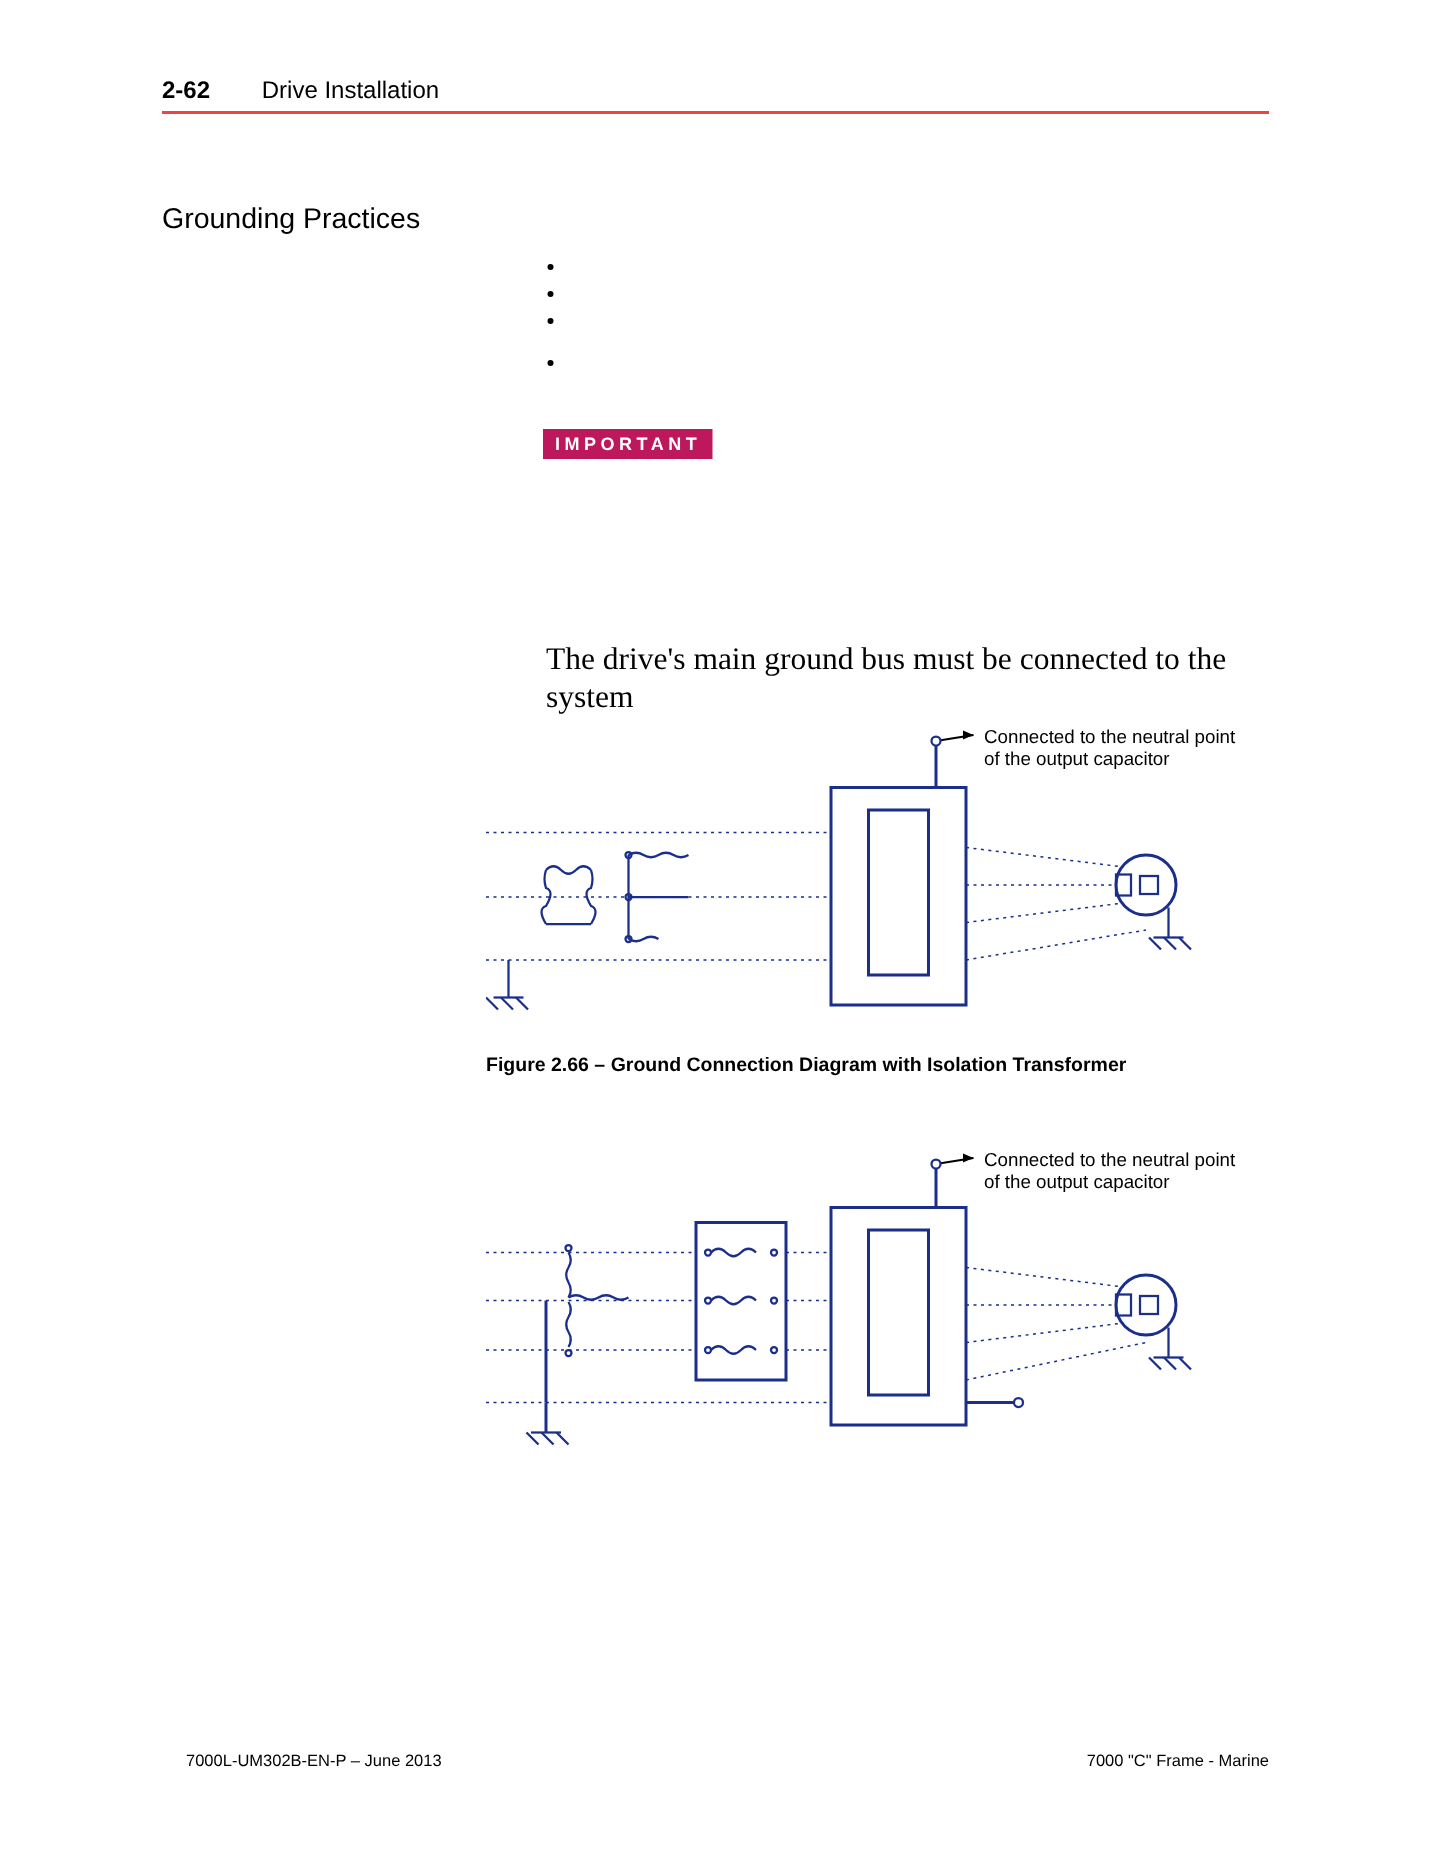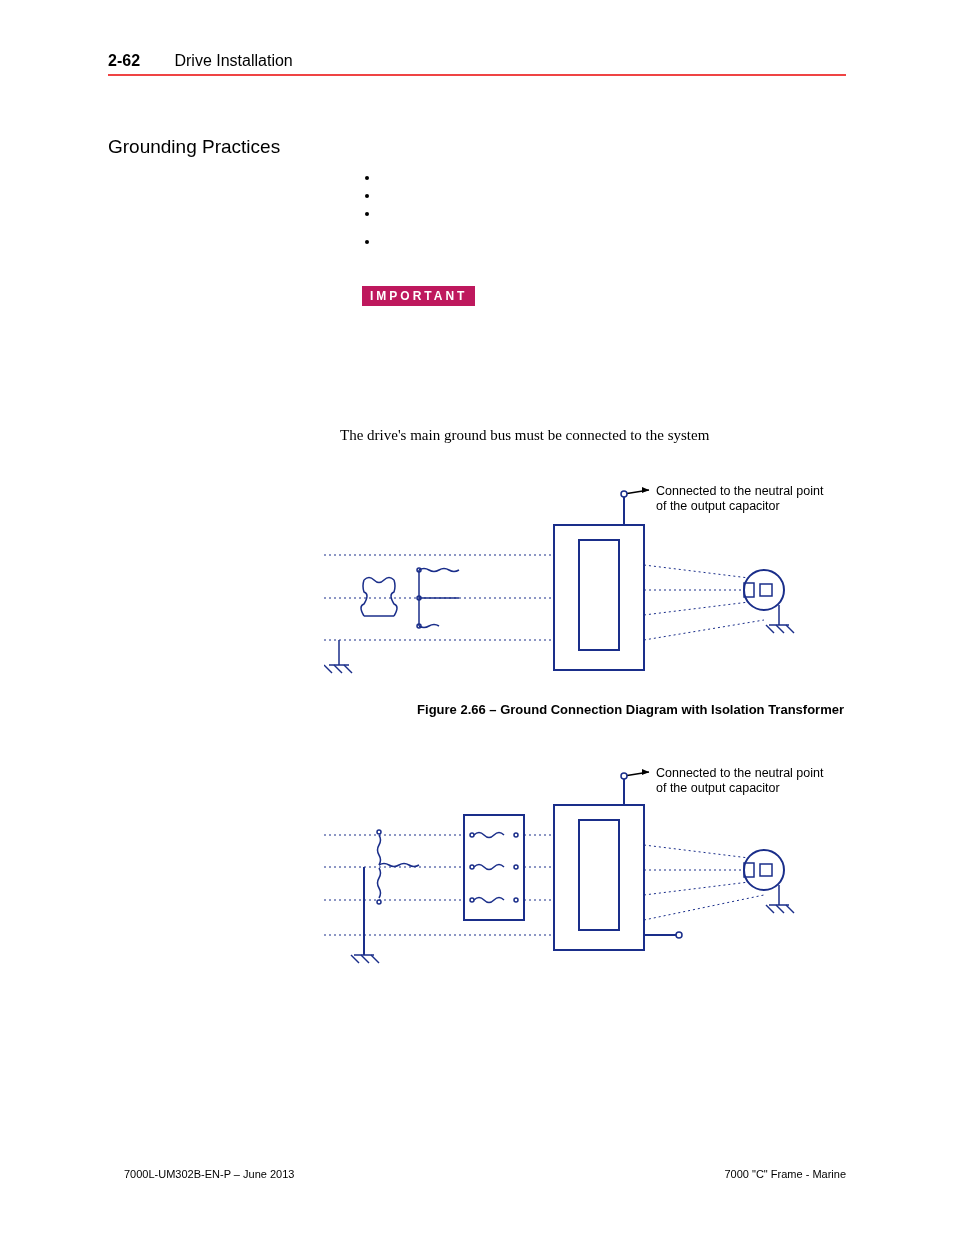--- a/index.html
+++ b/index.html
@@ -47,38 +47,38 @@
     background: #be185d;
     color: #fff;
     font-family: Arial, Helvetica, sans-serif;
     font-weight: bold;
     letter-spacing: 3px;
     font-size: 12px;
     padding: 3px 8px;
   }
   .body-text {
     position: absolute;
-    left: 340px;
+    left: 364px;
     top: 427px;
-    font-size: 15px;
+    font-size: 21px;
     width: 490px;
   }
   
   .fig {
     position: absolute;
     left: 324px;
   }
   .fig.figA { top: 470px; }
   .fig.figB { top: 760px; }
   .fig svg { display: block; }
   .fig-caption {
     font-family: Arial, Helvetica, sans-serif;
     font-weight: bold;
     font-size: 13px;
-    text-align: right;
+    text-align: left;
     margin-top: 12px;
     width: 520px;
   }
   .fig-label {
     font-family: Arial, Helvetica, sans-serif;
     font-size: 12.5px;
     position: absolute;
   }
   .footer {
     position: absolute;

